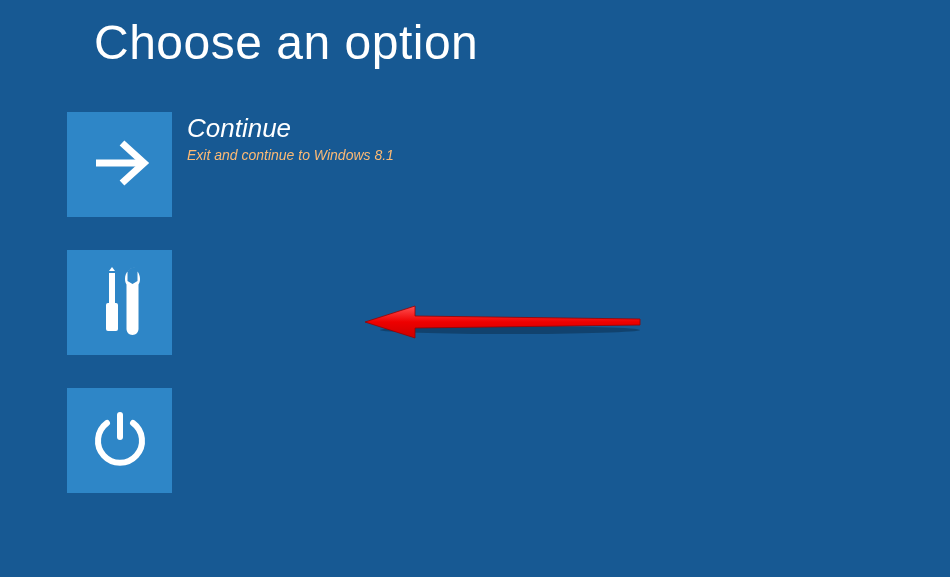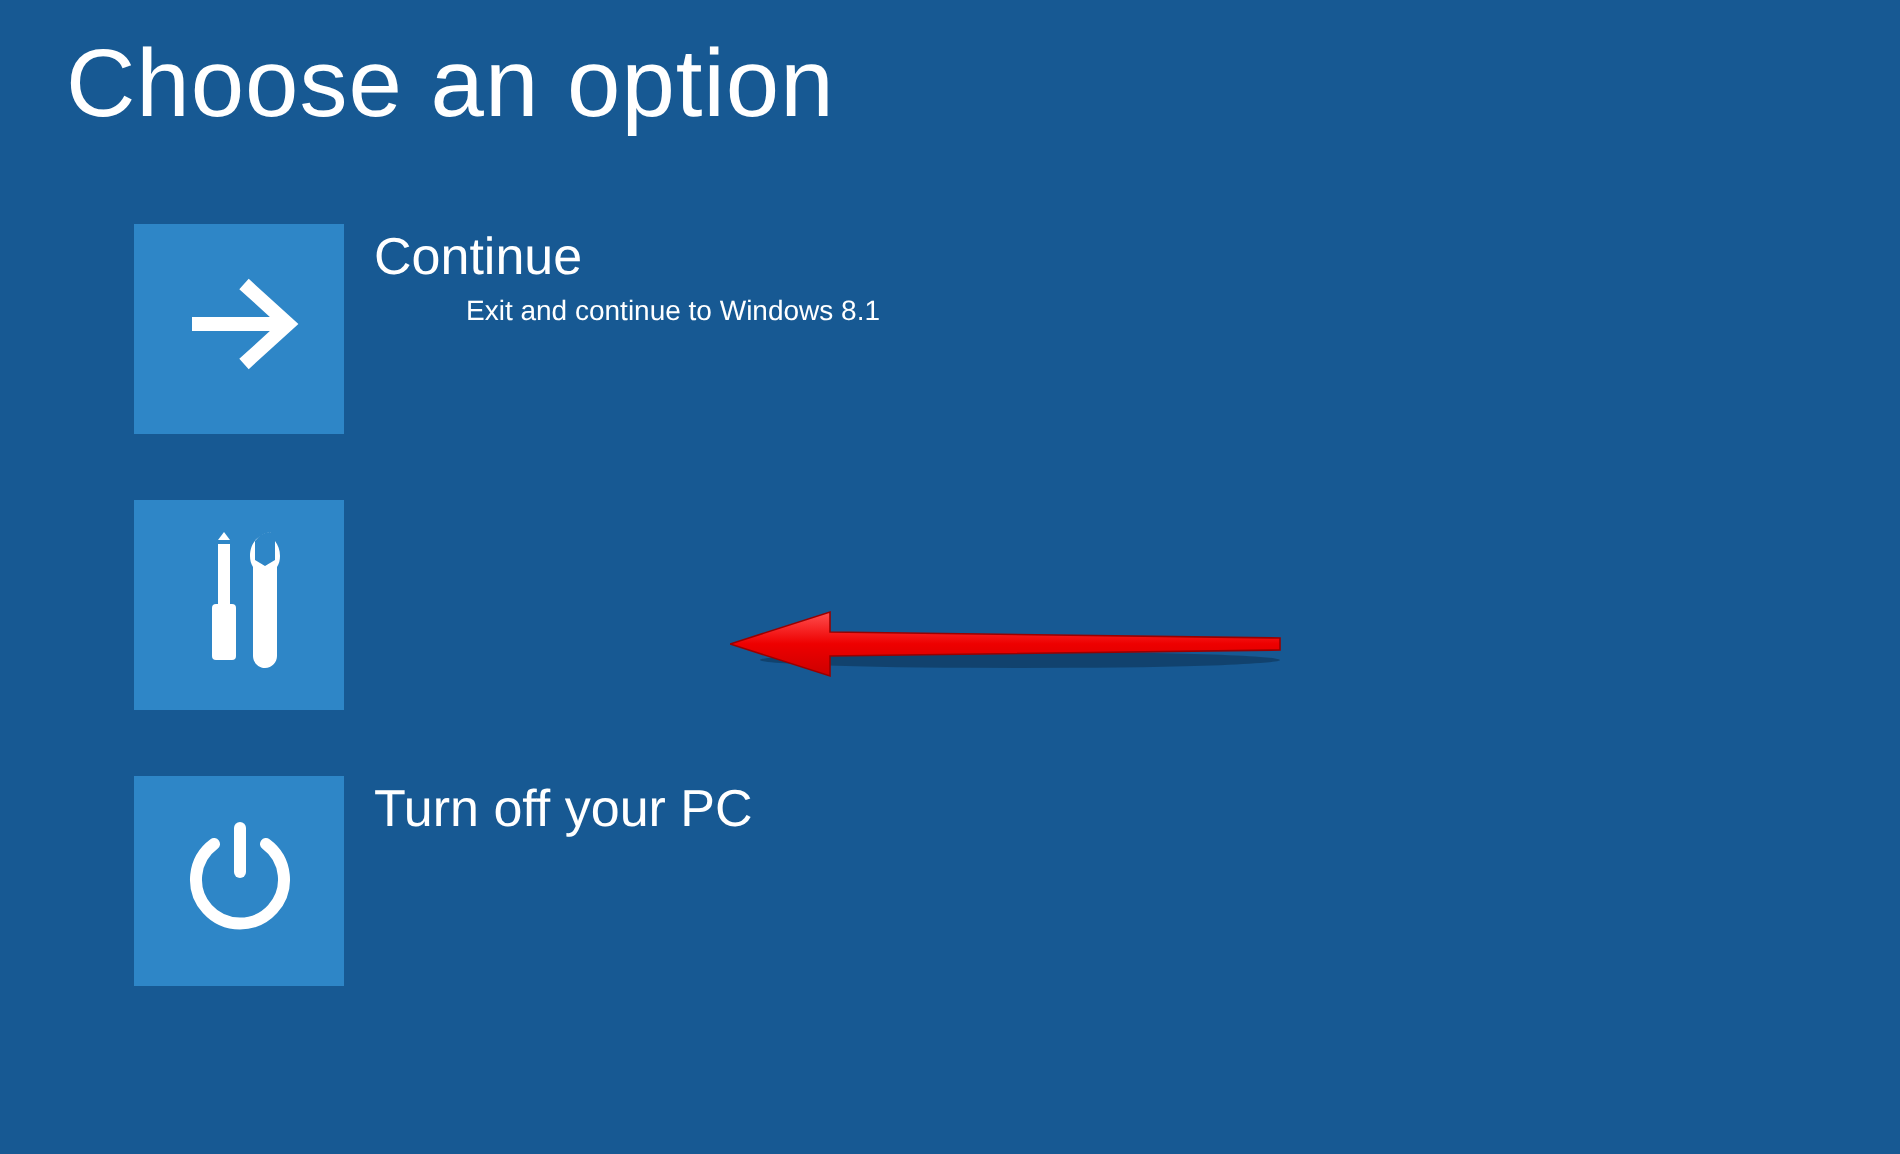--- a/index.html
+++ b/index.html
@@ -12,25 +12,26 @@
       height: 577px;
       background-color: #175993;
       font-family: "Segoe UI", "Segoe UI Light", Arial, sans-serif;
       color: #ffffff;
       overflow: hidden;
       position: relative;
     }
     .title {
       font-size: 48px;
       font-weight: 300;
-      padding: 15px 0 0 33px;
+      padding: 15px 0 0 94px;
       letter-spacing: 0.5px;
     }
     .options-container {
       padding: 42px 0 0 67px;
+      font-style: italic;
     }
     .option-tile {
       display: flex;
       align-items: flex-start;
       margin-bottom: 33px;
       cursor: pointer;
       width: 500px;
     }
     .option-icon-box {
       width: 105px;
@@ -46,25 +47,24 @@
     }
     .option-title {
       font-size: 26px;
       font-weight: 300;
       line-height: 1.1;
       padding-top: 2px;
     }
     .option-desc {
       font-size: 14px;
       font-weight: 400;
-      color: #ffffff;
+      color: #fdba74;
       line-height: 1.3;
       padding-top: 3px;
       max-width: 220px;
-      margin-left: 46px;
     }
     .arrow-annotation {
       position: absolute;
       left: 365px;
       top: 302px;
       pointer-events: none;
     }
   </style>
 </head>
 <body>
@@ -112,21 +112,20 @@
       <span>
         <svg width="60" height="60" viewBox="0 0 60 60">
           <g fill="none" stroke="#ffffff" stroke-width="6" stroke-linecap="round">
             <line x1="30" y1="6" x2="30" y2="28"></line>
             <path d="M 17 14 A 22 22 0 1 0 43 14"></path>
           </g>
         </svg>
       </span>
     </div>
     <div class="option-text">
-      <div class="option-title">Turn off your PC</div>
       <div class="option-desc"></div>
     </div>
   </div>
 
 </div>
 
 <div class="arrow-annotation">
   <svg width="280" height="40" viewBox="0 0 280 40">
     <defs>
       <linearGradient id="arrowGrad" x1="0%" y1="0%" x2="0%" y2="100%">

